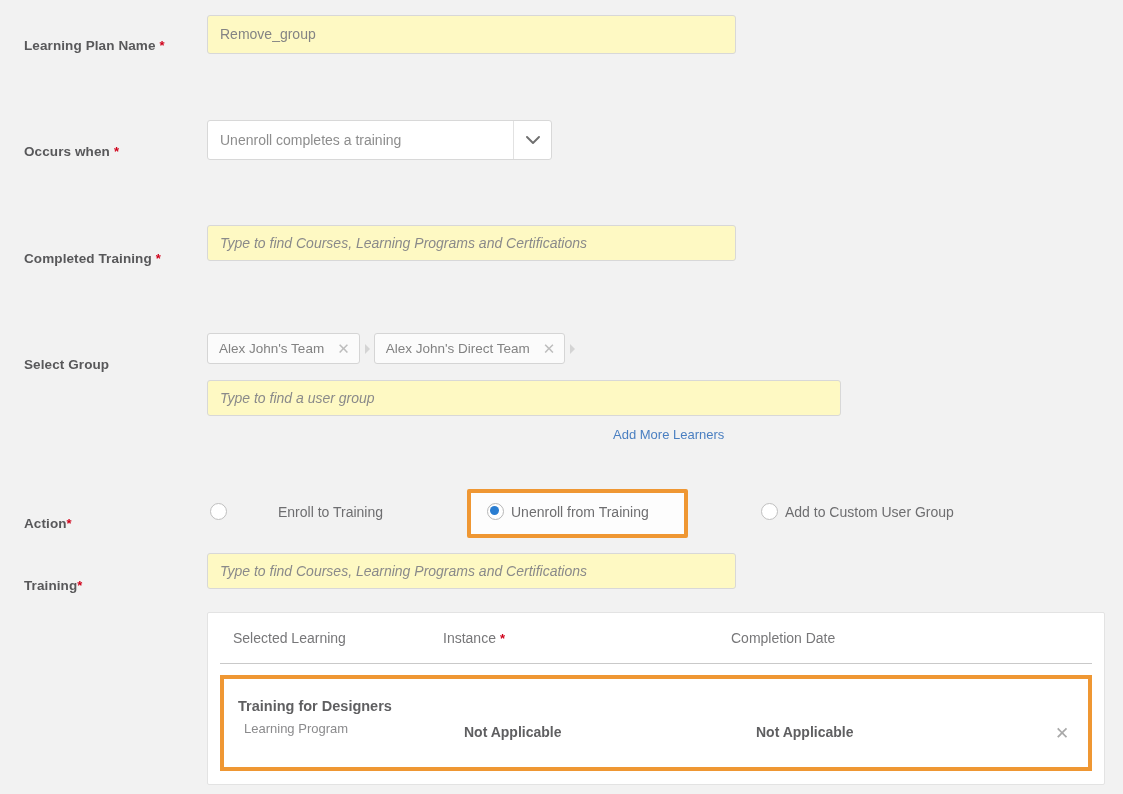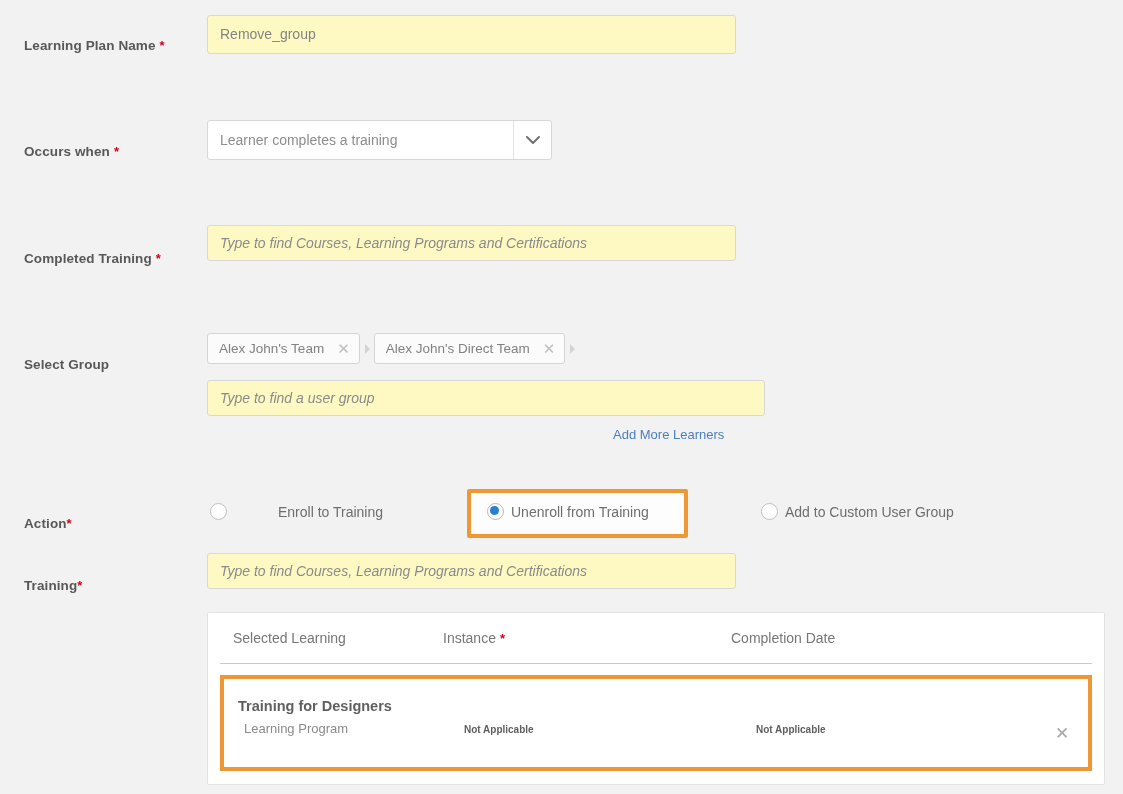--- a/index.html
+++ b/index.html
@@ -185,21 +185,21 @@
   .cell-title {
     font-size: 14.5px;
     font-weight: bold;
     color: #5f5f61;
   }
   .cell-sub {
     font-size: 13px;
     color: #8b8b8d;
   }
   .cell-na {
-    font-size: 10px;
+    font-size: 14px;
     font-weight: bold;
     color: #5f5f61;
   }
   .row-x {
     position: absolute;
     font-size: 17px;
     color: #a9a9a9;
     cursor: pointer;
     line-height: 1;
   }
@@ -211,21 +211,21 @@
 
   <div class="field-label" style="left:24px; top:38px;">
     <span>Learning Plan Name</span><span class="req sp">*</span>
   </div>
   <div class="txt-input val" style="left:207px; top:15px; width:529px; height:39px; line-height:37px;">Remove_group</div>
 
   <div class="field-label" style="left:24px; top:144px;">
     <span>Occurs when</span><span class="req sp">*</span>
   </div>
   <div class="select-wrap" style="left:207px; top:120px; width:345px;">
-    <div class="select-value">Learner completes a training</div>
+    <div class="select-value">Unenroll completes a training</div>
     <div class="select-arrow">
       <svg width="14" height="9" viewBox="0 0 14 9" aria-hidden="true">
         <path d="M1 1 L7 7 L13 1" fill="none" stroke="#6f6f6f" stroke-width="1.9" stroke-linecap="round" stroke-linejoin="round"></path>
       </svg>
     </div>
   </div>
 
   <div class="field-label" style="left:24px; top:251px;">
     <span>Completed Training</span><span class="req sp">*</span>
   </div>
@@ -241,21 +241,21 @@
       <span class="chip-x">✕</span>
     </div>
     <div class="chip-sep"></div>
     <div class="chip">
       <span>Alex John's Direct Team</span>
       <span class="chip-x">✕</span>
     </div>
     <div class="chip-sep"></div>
   </div>
 
-  <div class="txt-input ph" style="left:207px; top:380px; width:558px;">Type to find a user group</div>
+  <div class="txt-input ph" style="left:207px; top:380px; width:634px;">Type to find a user group</div>
 
   <div class="link" style="left:613px; top:427px;">Add More Learners</div>
 
   <div class="field-label" style="left:24px; top:516px;">
     <span>Action</span><span class="req">*</span>
   </div>
 
   <div class="hl-box" style="left:467px; top:489px; width:221px; height:49px;"></div>
 
   <div class="radio-opt" style="position:absolute; left:210px; top:503px;gap:44px;">

